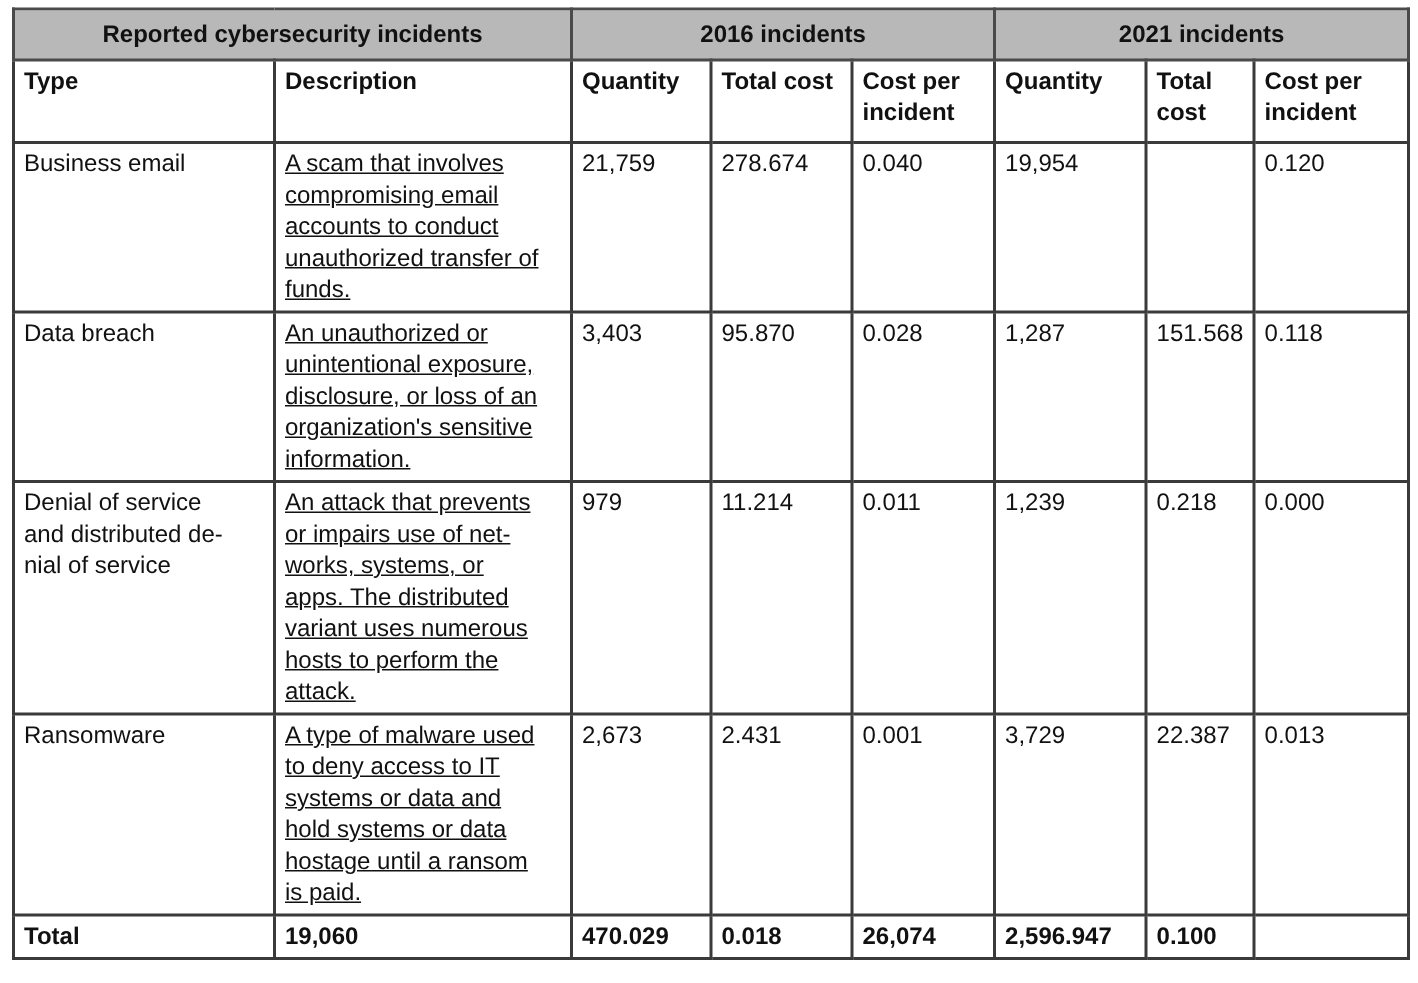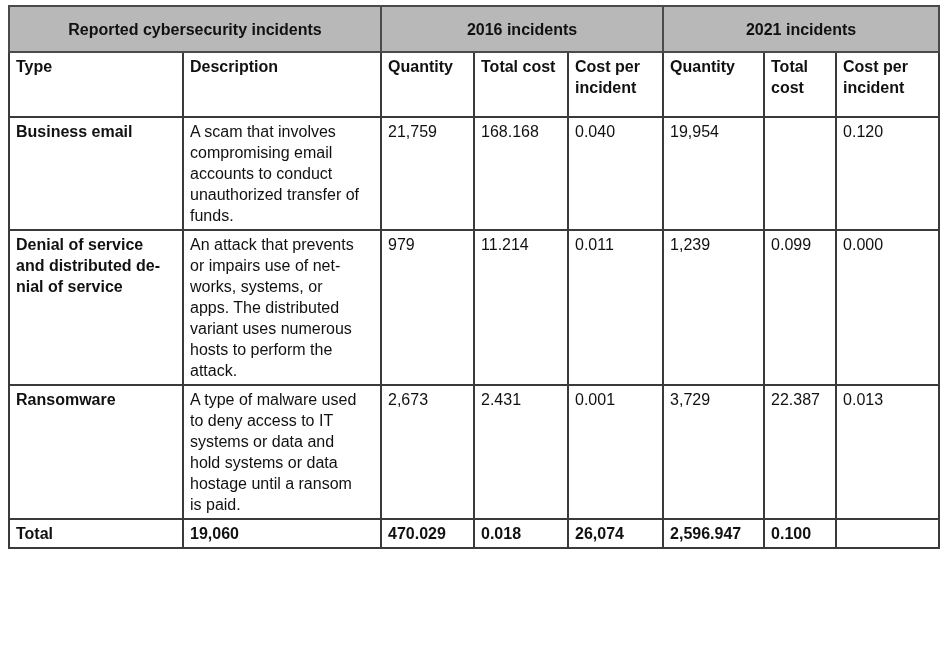--- a/index.html
+++ b/index.html
@@ -32,90 +32,104 @@
     background: #b8b8b8;
     text-align: center;
     vertical-align: middle;
     font-weight: bold;
     border-color: #4a4a4a;
   }
   tr.col-header th {
     font-weight: bold;
     background: #ffffff;
   }
-  td.type-cell { font-weight: bold; white-space: pre-line; }
-  td.desc-cell { white-space: pre-line; }
+  td.type-cell { font-weight: normal; white-space: pre-line; }
+  td.desc-cell { white-space: pre-line; text-decoration: underline; }
   tr.total-row td { font-weight: bold; }
 </style>
 </head>
 <body>
 
 <div class="page">
   <table class="incidents">
     <colgroup>
       <col style="width:174px">
       <col style="width:198px">
       <col style="width:93px">
       <col style="width:94px">
       <col style="width:95px">
       <col style="width:101px">
       <col style="width:72px">
       <col style="width:103px">
     </colgroup>
 
     <tbody>
-        <tr class="group-header" style="height:46px">
+        <tr class="group-header" style="height:34px">
       <th colspan="2">Reported cybersecurity incidents</th>
       <th colspan="3">2016 incidents</th>
       <th colspan="3">2021 incidents</th>
     </tr>
 
-    <tr class="col-header" style="height:65px">
+    <tr class="col-header" style="height:55px">
       <th>Type</th>
       <th>Description</th>
       <th>Quantity</th>
       <th>Total cost</th>
       <th>Cost per incident</th>
       <th>Quantity</th>
       <th>Total cost</th>
       <th>Cost per incident</th>
     </tr>
 
     <tr class="data-row" style="height:105px">
       <td class="type-cell">Business email</td>
       <td class="desc-cell">A scam that involves
 compromising email
 accounts to conduct
 unauthorized transfer of
 funds.</td>
       <td>21,759</td>
-      <td>168.168</td>
+      <td>278.674</td>
       <td>0.040</td>
       <td>19,954</td>
       <td></td>
       <td>0.120</td>
     </tr>
 
+    <tr class="data-row" style="height:107px">
+      <td class="type-cell">Data breach</td>
+      <td class="desc-cell">An unauthorized or
+unintentional exposure,
+disclosure, or loss of an
+organization's sensitive
+information.</td>
+      <td>3,403</td>
+      <td>95.870</td>
+      <td>0.028</td>
+      <td>1,287</td>
+      <td>151.568</td>
+      <td>0.118</td>
+    </tr>
 
     <tr class="data-row" style="height:147px">
       <td class="type-cell">Denial of service
 and distributed de-
 nial of service</td>
       <td class="desc-cell">An attack that prevents
 or impairs use of net-
 works, systems, or
 apps. The distributed
 variant uses numerous
 hosts to perform the
 attack.</td>
       <td>979</td>
       <td>11.214</td>
       <td>0.011</td>
       <td>1,239</td>
-      <td>0.099</td>
+      <td>0.218</td>
       <td>0.000</td>
     </tr>
 
     <tr class="data-row" style="height:122px">
       <td class="type-cell">Ransomware</td>
       <td class="desc-cell">A type of malware used
 to deny access to IT
 systems or data and
 hold systems or data
 hostage until a ransom

